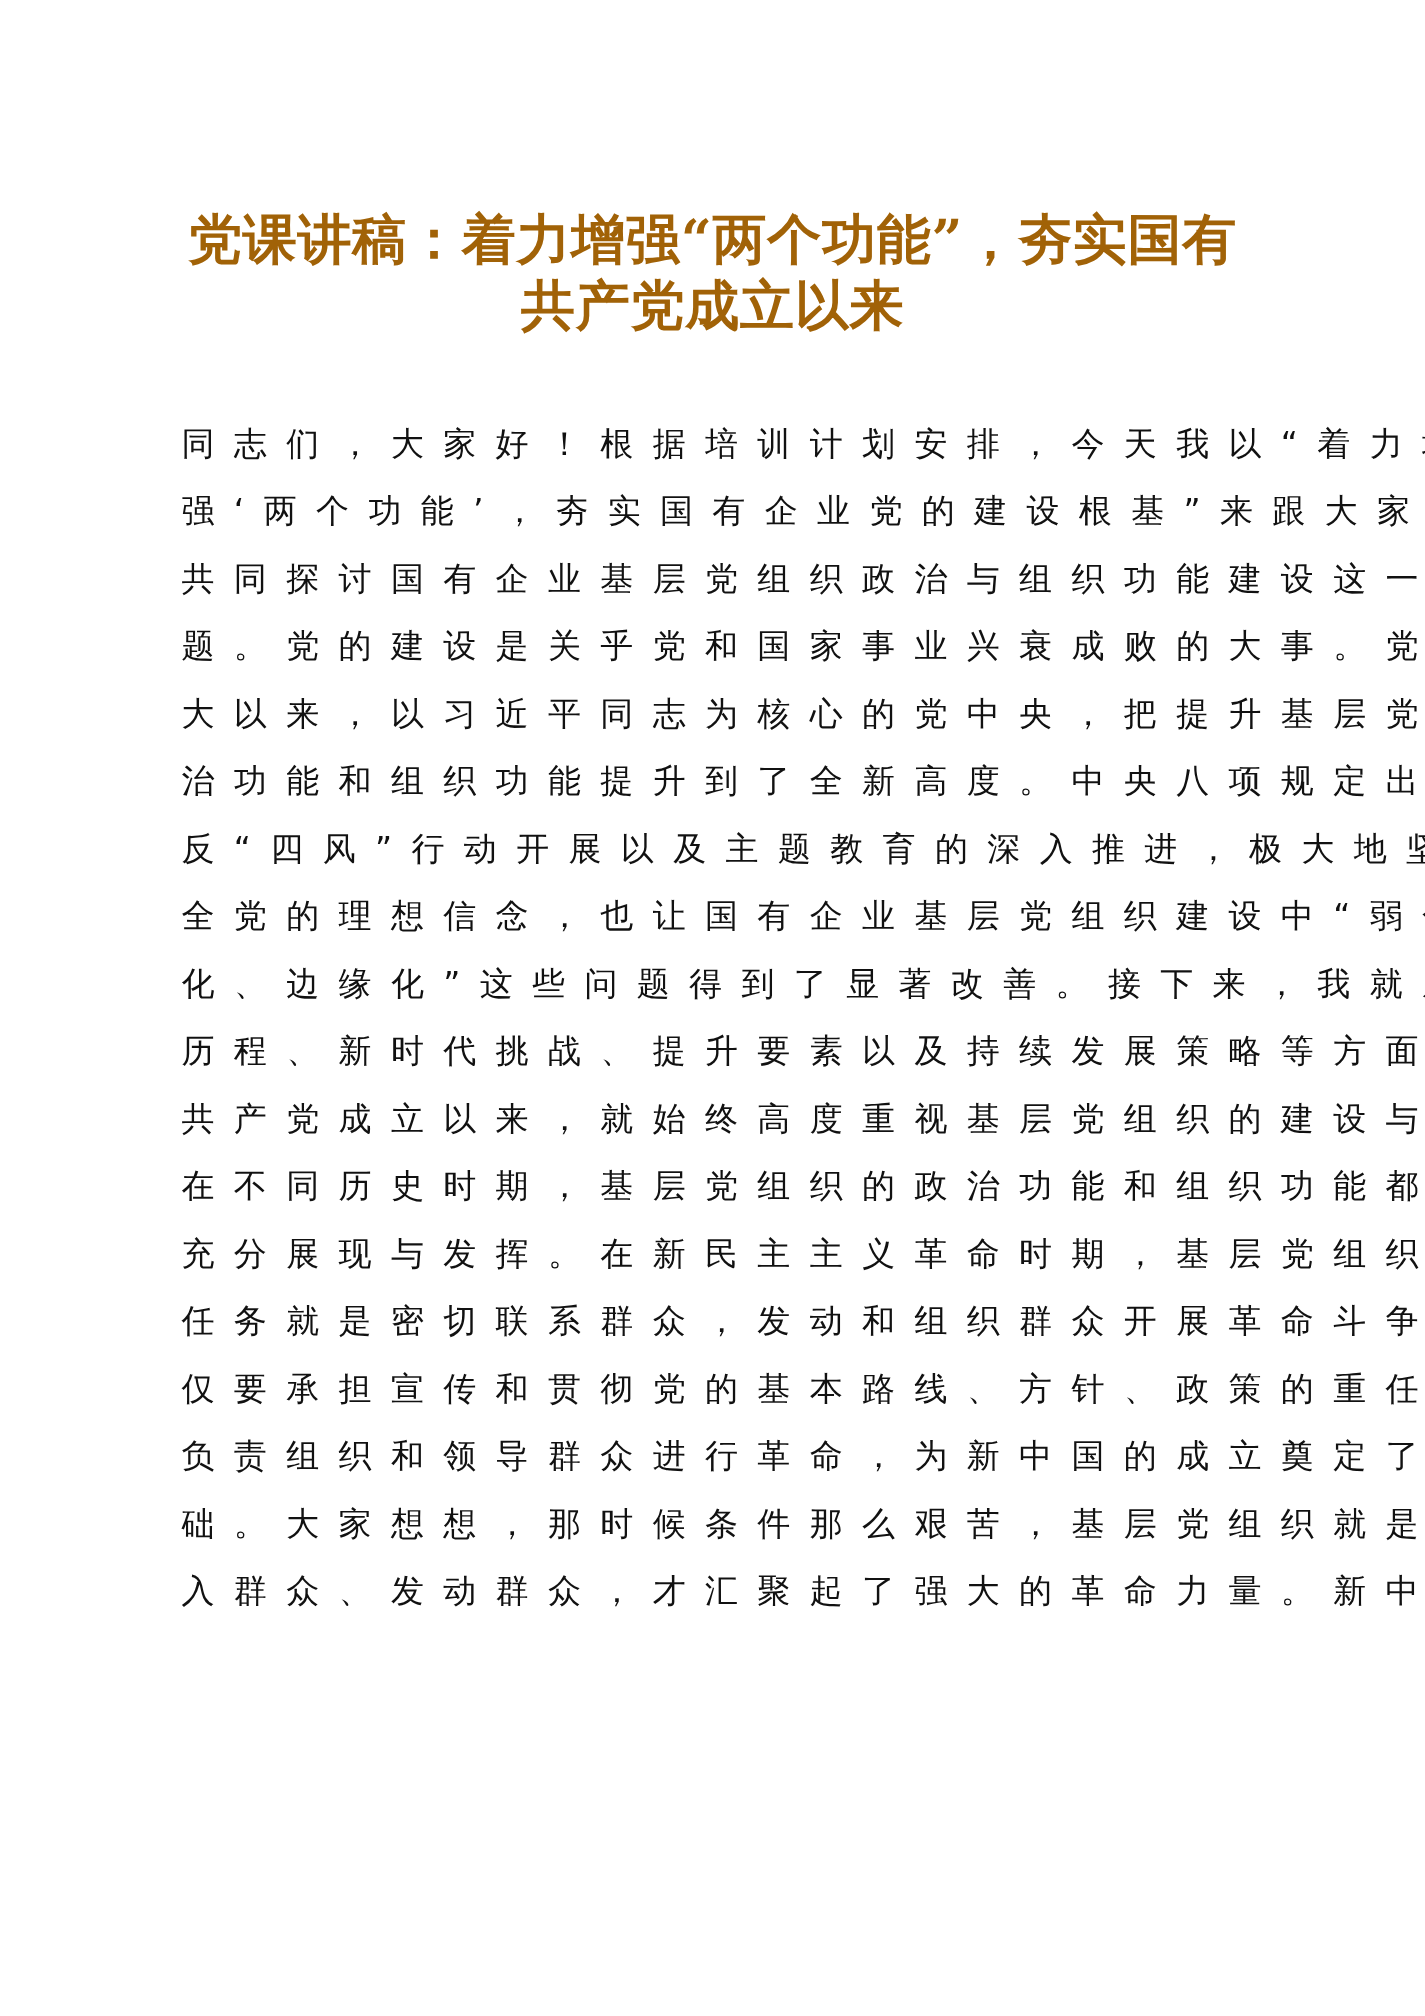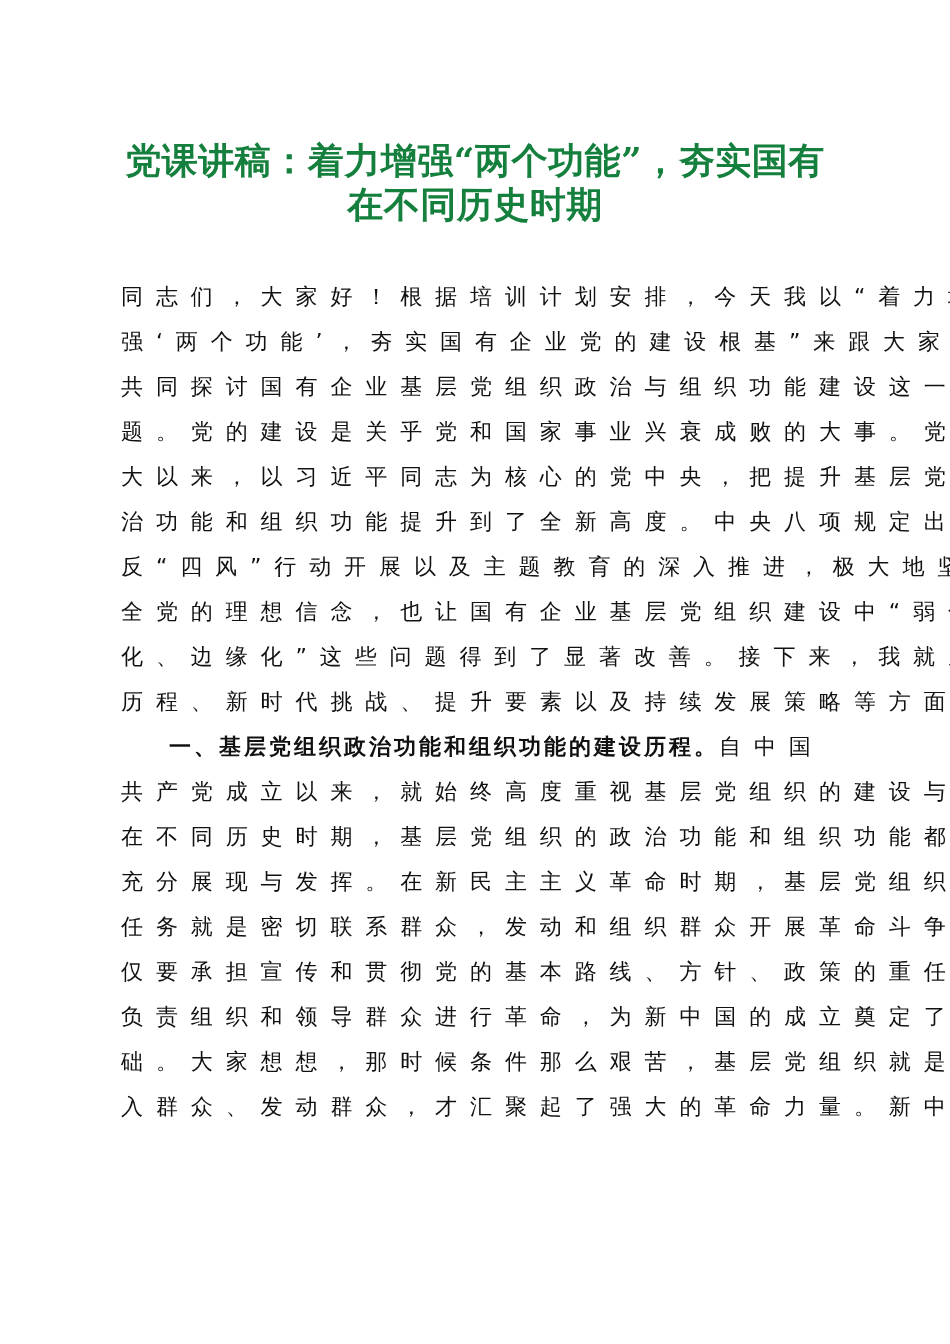--- a/index.html
+++ b/index.html
@@ -1,20 +1,20 @@
 <!DOCTYPE html>
 <html><head>
   <meta charset="utf-8">
   <style>
     html, body { margin: 0; padding: 0; background: #ffffff; }
     body { width: 950px; height: 1344px; position: relative; overflow: hidden; }
     .page { position: absolute; left: 0; top: 0; width: 950px; height: 1344px; background: #fff; }
     .title {
       position: absolute; left: 100px; width: 750px; top: 138px;
-      text-align: center; color: #15803d;
+      text-align: center; color: #a16207;
       font-family: "DejaVu Serif", "Liberation Serif", serif;
       font-weight: bold; font-size: 36px; line-height: 44px;
       letter-spacing: 0.5px;
     }
     .title .tline { display: block; white-space: nowrap; }
     .body-text {
       position: absolute; left: 121px; top: 280px; width: 710px;
       color: #111;
       font-family: "DejaVu Sans", "Liberation Sans", sans-serif;
       font-size: 22px;
@@ -24,41 +24,38 @@
       letter-spacing: 12.9px;
     }
     .heading-bold { font-weight: bold; letter-spacing: 3px; }
   </style>
 </head>
 <body>
 
 <div class="page">
   <div class="title">
     <span class="tline">党课讲稿：着力增强“两个功能”，夯实国有</span>
-    <span class="tline">在不同历史时期</span>
+    <span class="tline">共产党成立以来</span>
   </div>
 
   <div class="body-text">
     <div>
       <span class="line">同志们，大家好！根据培训计划安排，今天我以“着力增</span>
       <span class="line">强‘两个功能’，夯实国有企业党的建设根基”来跟大家一起</span>
       <span class="line">共同探讨国有企业基层党组织政治与组织功能建设这一重要课</span>
       <span class="line">题。党的建设是关乎党和国家事业兴衰成败的大事。党的十八</span>
       <span class="line">大以来，以习近平同志为核心的党中央，把提升基层党组织政</span>
       <span class="line">治功能和组织功能提升到了全新高度。中央八项规定出台、</span>
       <span class="line">反“四风”行动开展以及主题教育的深入推进，极大地坚定了</span>
       <span class="line">全党的理想信念，也让国有企业基层党组织建设中“弱化、虚</span>
       <span class="line">化、边缘化”这些问题得到了显著改善。接下来，我就从建设</span>
       <span class="line">历程、新时代挑战、提升要素以及持续发展策略等方面，深入</span>
     </div>
 
     <div>
-      <span class="line" style="padding-left:48px; letter-spacing:0;">
-        <span class="heading-bold">一、基层党组织政治功能和组织功能的建设历程。</span><span style="letter-spacing:12.9px;">自中国</span>
-      </span>
       <span class="line">共产党成立以来，就始终高度重视基层党组织的建设与发展。</span>
       <span class="line">在不同历史时期，基层党组织的政治功能和组织功能都得到了</span>
       <span class="line">充分展现与发挥。在新民主主义革命时期，基层党组织的主要</span>
       <span class="line">任务就是密切联系群众，发动和组织群众开展革命斗争。它不</span>
       <span class="line">仅要承担宣传和贯彻党的基本路线、方针、政策的重任，还要</span>
       <span class="line">负责组织和领导群众进行革命，为新中国的成立奠定了坚实基</span>
       <span class="line">础。大家想想，那时候条件那么艰苦，基层党组织就是靠着深</span>
       <span class="line">入群众、发动群众，才汇聚起了强大的革命力量。新中国成立</span>
     </div>
   </div>

